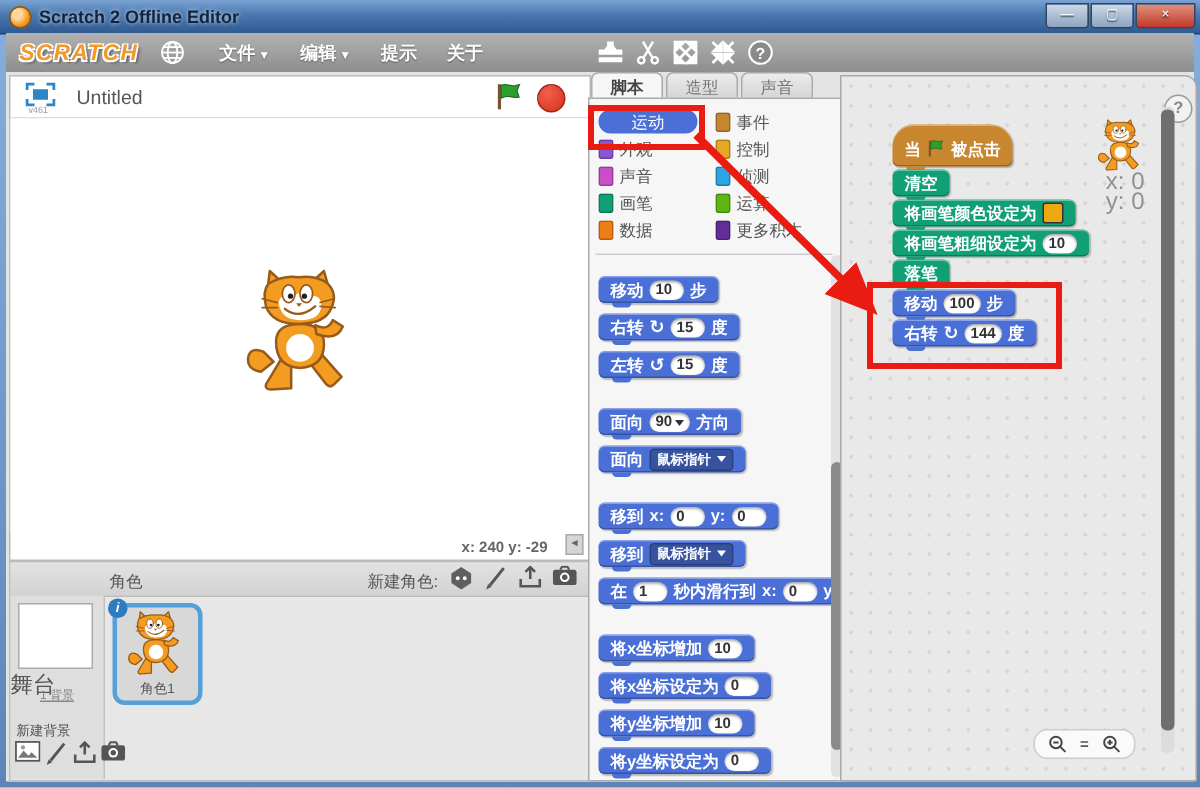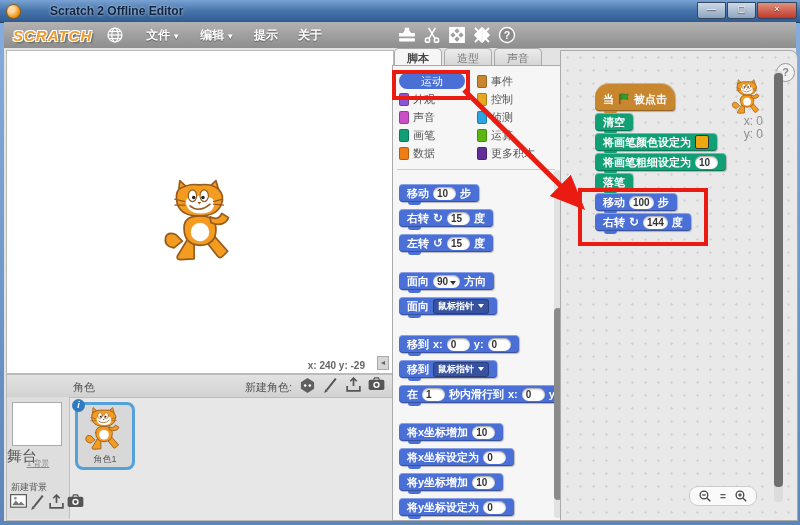--- a/index.html
+++ b/index.html
@@ -4,21 +4,21 @@
 <style>
   html,body{margin:0;padding:0;}
   body{width:800px;height:525px;font-family:"Liberation Sans","DejaVu Sans",sans-serif;overflow:hidden;}
   .window{position:absolute;width:800px;height:525px;background:linear-gradient(#87aede,#5d85b8);}
   
   .titlebar{position:absolute;left:0;top:0;width:800px;height:22px;
     background:linear-gradient(#7aa3d4 0%,#4a77ad 45%,#2f5b92 100%);
     border-bottom:1px solid #1d3f6b;display:flex;align-items:center;}
   .app-icon{width:13px;height:13px;margin:0 5px 0 6px;border-radius:50%;
     background:radial-gradient(circle at 35% 35%,#ffd9a0 25%,#f49c21 60%,#c87714);border:1px solid #8a5a16;}
-  .title-text{color:#10243f;font-size:12px;font-weight:bold;text-shadow:0 0 3px rgba(255,255,255,.7);margin-left:24px;}
+  .title-text{color:#10243f;font-size:12px;font-weight:bold;text-shadow:0 0 3px rgba(255,255,255,.7);}
   .winbtns{position:absolute;right:3px;top:2px;display:flex;gap:1px;}
   .winbtn{width:27px;height:15px;border:1px solid #33465e;border-radius:0 0 3px 3px;
     background:linear-gradient(#cdd9e8,#8da4bf);color:#fff;font-size:9px;line-height:13px;text-align:center;
     text-shadow:0 1px 1px #333;cursor:pointer;}
   .winbtn.close{width:38px;background:linear-gradient(#e0917e,#c0392b);}
   
   .menubar{position:absolute;left:4px;top:22px;width:792px;height:26px;
     background:linear-gradient(#b2b2b2,#8e8e8e);display:flex;align-items:center;border-bottom:1px solid #777;}
   .logo{font-size:15px;font-weight:bold;font-style:italic;letter-spacing:1px;color:#f29a29;margin:0 14px 0 9px;
     text-shadow:-1px -1px 0 #fff,1px -1px 0 #fff,-1px 1px 0 #fff,1px 1px 0 #fff,2px 2px 2px rgba(0,0,0,.4);}
@@ -95,21 +95,21 @@
   .caret.dark{border-top-color:#333;margin-left:2px;}
   .rot{font-size:12px;line-height:12px;}
   .colorbox{width:12px;height:12px;border:1px solid #333;border-radius:2px;}
   
   .scripts{position:absolute;left:556px;top:2px;width:236px;height:469px;background-color:#e9e9e9;
     background-image:radial-gradient(#d4d4d4 1px,transparent 1.3px);background-size:13px 13px;
     border:1px solid #aaa;border-radius:0 8px 0 0;}
   .script-stack{position:absolute;left:34px;top:32px;display:flex;flex-direction:column;align-items:flex-start;}
   .script-stack .block{margin-bottom:2px;}
   .corner-cat{position:absolute;right:34px;top:28px;width:32px;height:36px;}
-  .readout{position:absolute;right:34px;top:64px;font-size:12px;color:#909090;line-height:13px;text-align:right;}
+  .readout{position:absolute;right:34px;top:64px;font-size:16px;color:#909090;line-height:13px;text-align:right;}
   .help-btn{position:absolute;right:2px;top:12px;width:17px;height:17px;border-radius:50%;background:#f2f2f2;
     border:1px solid #999;color:#888;font-size:11px;font-weight:bold;text-align:center;line-height:16px;cursor:pointer;}
   .scripts-scroll{position:absolute;right:14px;top:20px;width:9px;bottom:18px;background:#dcdcdc;border-radius:4px;}
   .scripts-scroll .thumb{position:absolute;left:0;top:2px;width:9px;height:96%;background:#6f6f6f;border-radius:4px;cursor:pointer;}
   .zoom-pill{position:absolute;right:40px;bottom:14px;width:58px;height:18px;background:#fafafa;border:1px solid #ccc;
     border-radius:9px;display:flex;align-items:center;justify-content:space-around;padding:0 4px;}
   .zico{width:14px;height:14px;cursor:pointer;}
   .zeq{font-size:10px;color:#555;font-weight:bold;cursor:pointer;}
   
   .overlay{position:absolute;left:0;top:0;width:800px;height:525px;pointer-events:none;z-index:60;}
@@ -177,20 +177,33 @@
         <span class="mtool"><svg viewBox="0 0 16 16">
             <circle cx="8" cy="8" r="6.7" fill="#8a8a8a" stroke="#fff" stroke-width="1.2"></circle>
             <text x="8" y="11.6" font-size="9.5" font-weight="bold" text-anchor="middle" fill="#fff">?</text>
           </svg></span>
       </span>
   </div>
 
   <div class="editor">
 
     <div class="stage-panel">
+      <div class="stage-head">
+        <span class="fs-icon" id="fsicon"><svg viewBox="0 0 20 16" stroke="#2c86c8" fill="none" stroke-width="2">
+              <path d="M1 5V1h5M14 1h5v4M19 11v4h-5M6 15H1v-4"></path>
+              <rect x="5" y="4.5" width="10" height="7" fill="#2c86c8" stroke="none"></rect>
+            </svg></span>
+        <span class="ver">v461</span>
+        <span class="stage-title">Untitled</span>
+        <span class="flag-btn" id="flagbtn"><svg width="19" height="19" viewBox="0 0 16 16">
+              <line x1="2.5" y1="1" x2="2.5" y2="15" stroke="#7a5230" stroke-width="1.8"></line>
+              <path d="M3.5 1.6c3-1.4 5 .9 8 .2l2.2-.6-1.4 3.6 1.2 3.4c-3 .9-5-1.3-8-.2l-2 .7z" fill="#2e9e2e" stroke="#1d6f1d" stroke-width="0.7"></path>
+            </svg></span>
+        <span class="stop-btn"></span>
+      </div>
       <div class="stage-canvas">
         <span class="stage-cat cat"><svg viewBox="0 0 90 100" preserveAspectRatio="xMidYMid meet" style="width:100%;height:100%">
               <g stroke="#965b1b" stroke-width="2" stroke-linejoin="round" stroke-linecap="round">
                 <path d="M14 82 Q2 80 4 70 Q6 62 16 66 L24 74 Z" fill="#f49c21"></path>
                 <path d="M30 72 L18 92 Q17 96 22 96 L38 95 L38 76 Z" fill="#f49c21"></path>
                 <path d="M52 74 L66 92 Q69 95 72 92 L78 86 L62 68 Z" fill="#f49c21"></path>
                 <path d="M26 58 Q26 44 45 44 Q64 44 64 60 Q64 78 45 79 Q26 78 26 58 Z" fill="#f49c21"></path>
                 <ellipse cx="45" cy="63" rx="11" ry="11" fill="#fff" stroke="none"></ellipse>
                 <path d="M58 52 Q74 58 79 46 L71 41 Q67 50 57 45 Z" fill="#f49c21"></path>
                 <path d="M21 2 L34 14 L19 19 Z" fill="#f49c21"></path>

